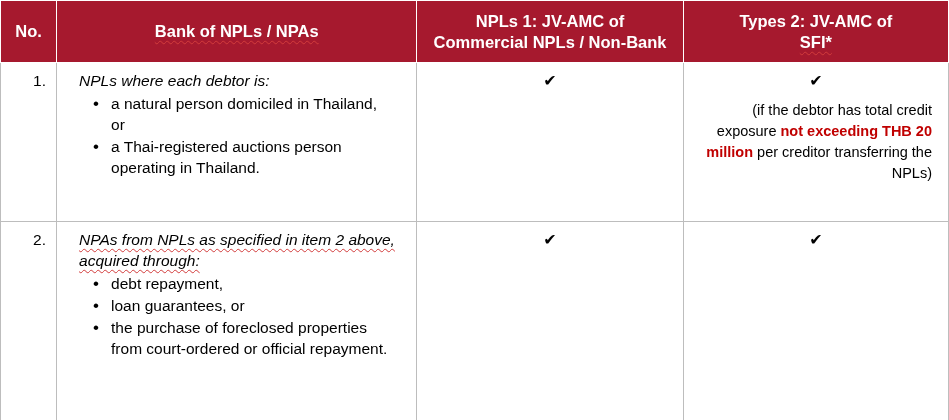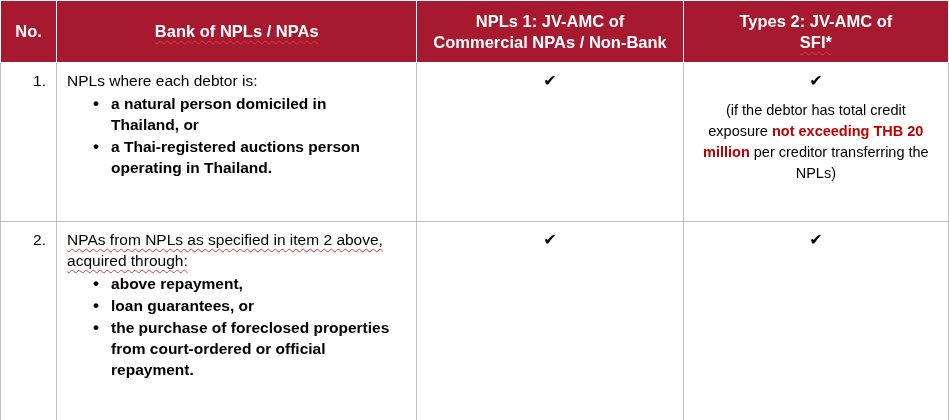--- a/index.html
+++ b/index.html
@@ -67,42 +67,42 @@
     font-size: 16px;
     line-height: 1.2;
     display: block;
     text-align: center;
   }
   .note {
     display: block;
     margin-top: 10px;
     font-size: 14.5px;
     line-height: 1.45;
-    text-align: center;
+    text-align: right;
     padding: 0 6px;
   }
   .note .hl {
     color: #C00000;
     font-weight: bold;
   }
   .lead {
-    margin: 0 0 2px 0;
+    margin: 0 0 2px 12px;
+    font-style: italic;
   }
   .spell {
     text-decoration: underline;
     text-decoration-style: wavy;
     text-decoration-color: #d23b3b;
     text-decoration-thickness: 1px;
     text-underline-offset: 3px;
   }
   ul.bullets {
     margin: 2px 12px 0 0;
     padding-left: 26px;
     list-style: none;
-    font-weight: bold;
   }
   ul.bullets li {
     position: relative;
     margin: 0 0 1px 0;
     padding-left: 18px;
     line-height: 1.35;
   }
   ul.bullets li:before {
     content: "\2022";
     position: absolute;
@@ -123,21 +123,21 @@
       <col class="col-type">
       <col class="col-t1">
       <col class="col-t2">
     </colgroup>
     <thead>
       <tr>
         <th class="no-col">No.</th>
         <th><span class="spell">Bank of NPLs / NPAs</span></th>
         <th>
           <span>NPLs 1: JV-AMC of</span><br>
-          <span>Commercial NPAs / Non-Bank</span>
+          <span>Commercial NPLs / Non-Bank</span>
         </th>
         <th>
           <span>Types 2: JV-AMC of</span><br>
           <span class="spell">SFI*</span>
         </th>
       </tr>
     </thead>
     <tbody>
       <tr class="row1">
         <td class="cell-no">1.</td>
@@ -154,21 +154,21 @@
         <td class="cell-check">
           <span class="check">✔</span>
           <span class="note"><span>(if the debtor has total credit exposure </span><span class="hl">not exceeding THB 20 million</span><span> per creditor transferring the NPLs)</span></span>
         </td>
       </tr>
       <tr class="row2">
         <td class="cell-no">2.</td>
         <td class="cell-desc">
           <div class="lead"><span class="spell">NPAs from NPLs as specified in item 2 above, acquired through:</span></div>
           <ul class="bullets">
-            <li>above repayment,</li>
+            <li>debt repayment,</li>
             <li>loan guarantees, or</li>
             <li>the purchase of foreclosed properties from court-ordered or official repayment.</li>
           </ul>
         </td>
         <td class="cell-check">
           <span class="check">✔</span>
         </td>
         <td class="cell-check">
           <span class="check">✔</span>
         </td>

